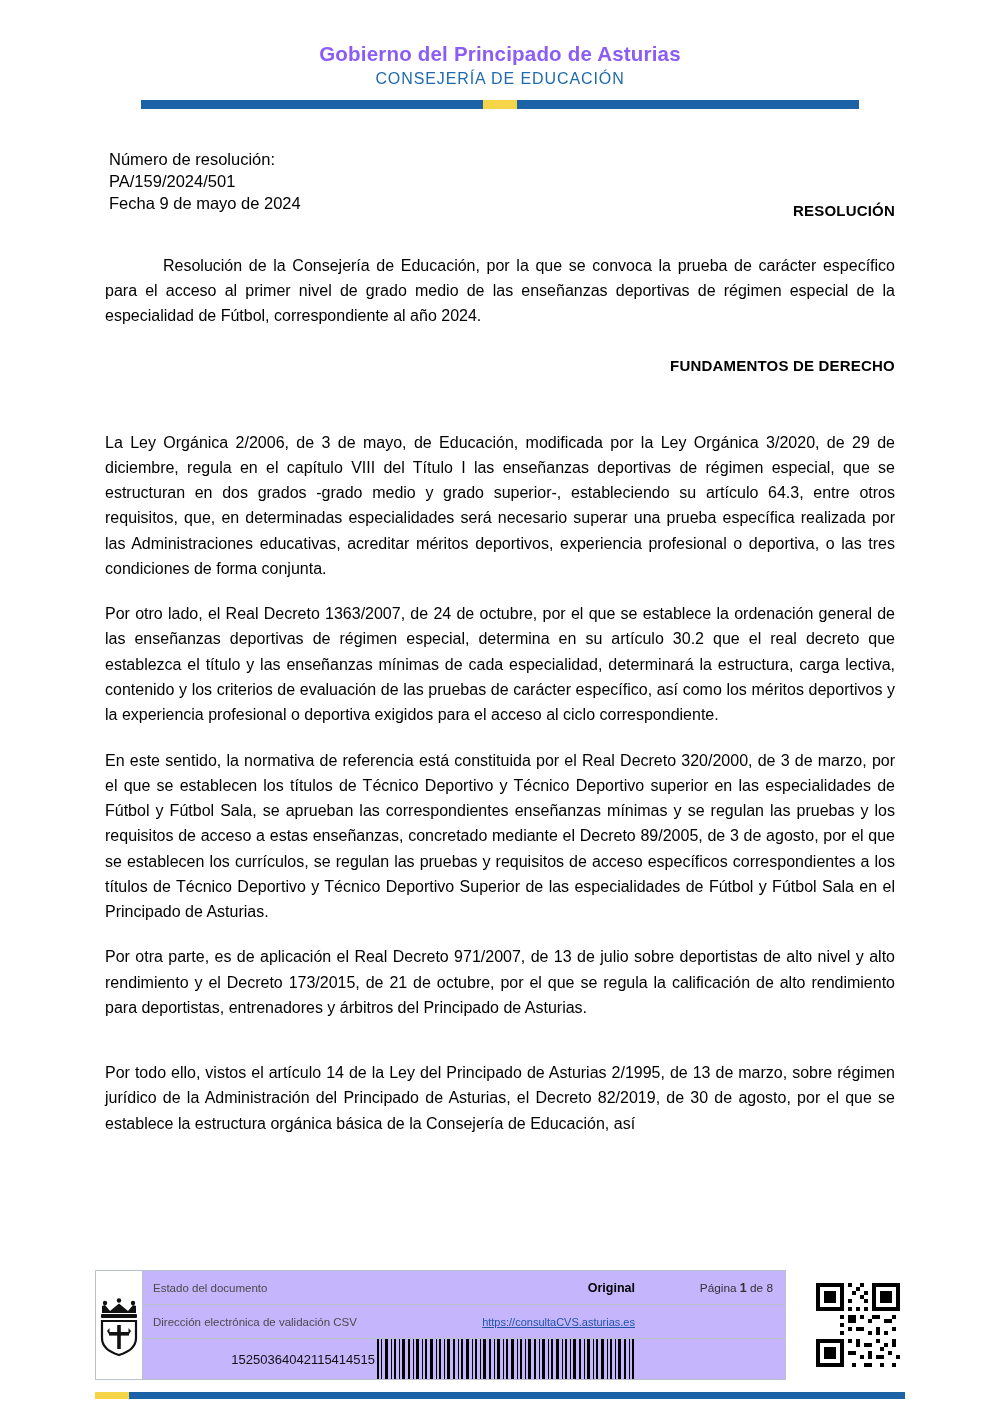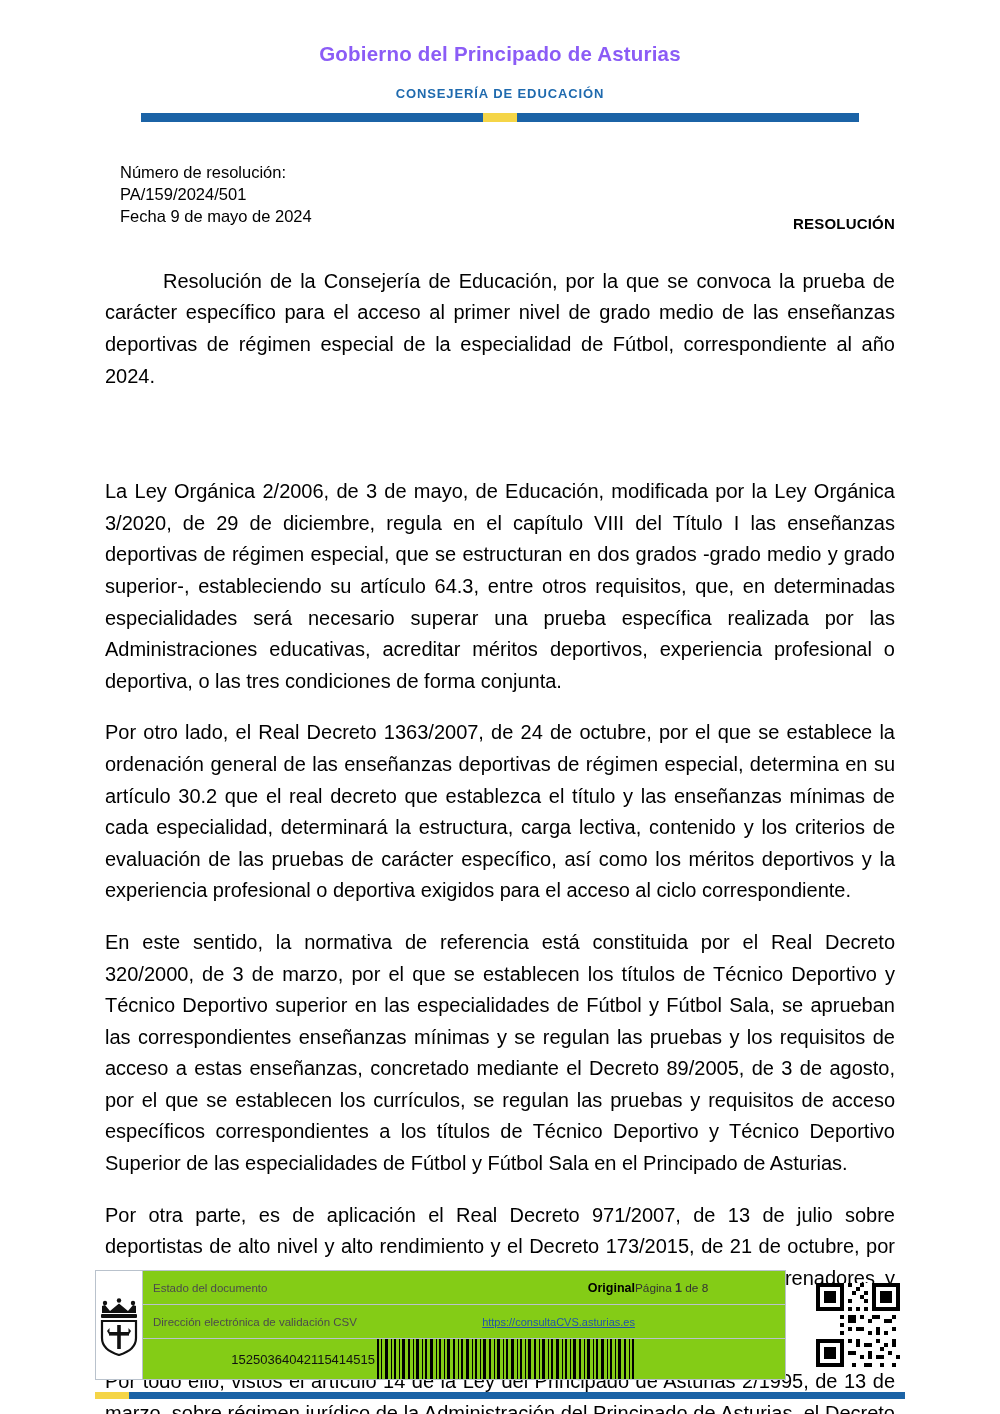--- a/index.html
+++ b/index.html
@@ -29,64 +29,63 @@
     text-align: center;
   }
   .header-title {
     font-family: "Liberation Sans", sans-serif;
     font-weight: bold;
     font-size: 20.5px;
     color: #8b5cf6;
     letter-spacing: 0.2px;
   }
   .header-sub {
-    margin-top: 20px;
-    font-size: 13px;
+    margin-top: 4px;
+    font-size: 16px;
     color: #1f6aae;
     letter-spacing: 0.9px;
-    font-weight: bold;
   }
   .header-rule {
     margin: 12px auto 0 auto;
     width: 718px;
     height: 9px;
     display: flex;
   }
   .rule-blue { background: #1b63a6; flex: 1 1 auto; }
   .rule-yellow { background: #f5d547; width: 34px; flex: 0 0 34px; }
 
   
   .content {
     margin: 0 auto;
     width: 790px;
     padding-top: 40px;
     box-sizing: border-box;
   }
 
   .resnum {
-    margin-left: 15px;
+    margin-left: 4px;
     font-size: 16.5px;
     line-height: 1.33;
     font-family: "Liberation Sans", sans-serif;
     white-space: pre-line;
   }
 
   .centered-heading {
     text-align: right;
     font-weight: bold;
     font-size: 15px;
     letter-spacing: 0.2px;
   }
 
   .res-title-pos {
     margin-top: -29px;
   }
 
   .para {
-    font-size: 20px;
+    font-size: 16px;
     line-height: 1.58;
     text-align: justify;
     text-justify: inter-word;
     margin: 0;
   }
   .para.indent::first-line {
     
   }
   .para.indent {
     text-indent: 58px;
@@ -119,21 +118,21 @@
     background: #fff;
   }
   .shield-svg { display: block; }
 
   .footer-table {
     flex: 1 1 auto;
     border: 1px solid #b9c2cc;
     box-sizing: border-box;
     display: flex;
     flex-direction: column;
-    background: #84cc16;
+    background: #c4b5fd;
   }
   .f-row {
     display: flex;
     flex: 1 1 0;
     border-bottom: 1px solid #b9c2cc;
     align-items: center;
   }
   .f-row:last-child { border-bottom: none; }
   .f-label {
     width: 232px;
@@ -152,21 +151,21 @@
   .f-val.bold { font-weight: bold; }
   .f-val a {
     color: #2255aa;
     text-decoration: underline;
     font-size: 11px;
   }
   .f-right {
     width: 150px;
     flex: 0 0 150px;
     font-size: 11.8px;
-    text-align: left;
+    text-align: right;
     padding-right: 12px;
     box-sizing: border-box;
     color: #333;
   }
   .f-right b { font-size: 12.5px; }
   .csv-code {
     font-size: 13px;
     padding-left: 10px;
     color: #111;
     width: 232px;
@@ -229,20 +228,21 @@
 PA/159/2024/501
 Fecha 9 de mayo de 2024</div>
 
     <div class="gap-16"></div>
     <div class="centered-heading res-title-pos">RESOLUCIÓN</div>
 
     <div class="gap-34"></div>
     <p class="para indent">Resolución de la Consejería de Educación, por la que se convoca la prueba de carácter específico para el acceso al primer nivel de grado medio de las enseñanzas deportivas de régimen especial de la especialidad de Fútbol, correspondiente al año 2024.</p>
 
     <div class="gap-28"></div>
+    <div class="centered-heading">FUNDAMENTOS DE DERECHO</div>
 
     <div class="gap-56"></div>
     <p class="para">La Ley Orgánica 2/2006, de 3 de mayo, de Educación, modificada por la Ley Orgánica 3/2020, de 29 de diciembre, regula en el capítulo VIII del Título I las enseñanzas deportivas de régimen especial, que se estructuran en dos grados -grado medio y grado superior-, estableciendo su artículo 64.3, entre otros requisitos, que, en determinadas especialidades será necesario superar una prueba específica realizada por las Administraciones educativas, acreditar méritos deportivos, experiencia profesional o deportiva, o las tres condiciones de forma conjunta.</p>
 
     <div class="gap-20"></div>
     <p class="para">Por otro lado, el Real Decreto 1363/2007, de 24 de octubre, por el que se establece la ordenación general de las enseñanzas deportivas de régimen especial, determina en su artículo 30.2 que el real decreto que establezca el título y las enseñanzas mínimas de cada especialidad, determinará la estructura, carga lectiva, contenido y los criterios de evaluación de las pruebas de carácter específico, así como los méritos deportivos y la experiencia profesional o deportiva exigidos para el acceso al ciclo correspondiente.</p>
 
     <div class="gap-20"></div>
     <p class="para">En este sentido, la normativa de referencia está constituida por el Real Decreto 320/2000, de 3 de marzo, por el que se establecen los títulos de Técnico Deportivo y Técnico Deportivo superior en las especialidades de Fútbol y Fútbol Sala, se aprueban las correspondientes enseñanzas mínimas y se regulan las pruebas y los requisitos de acceso a estas enseñanzas, concretado mediante el Decreto 89/2005, de 3 de agosto, por el que se establecen los currículos, se regulan las pruebas y requisitos de acceso específicos correspondientes a los títulos de Técnico Deportivo y Técnico Deportivo Superior de las especialidades de Fútbol y Fútbol Sala en el Principado de Asturias.</p>
 

